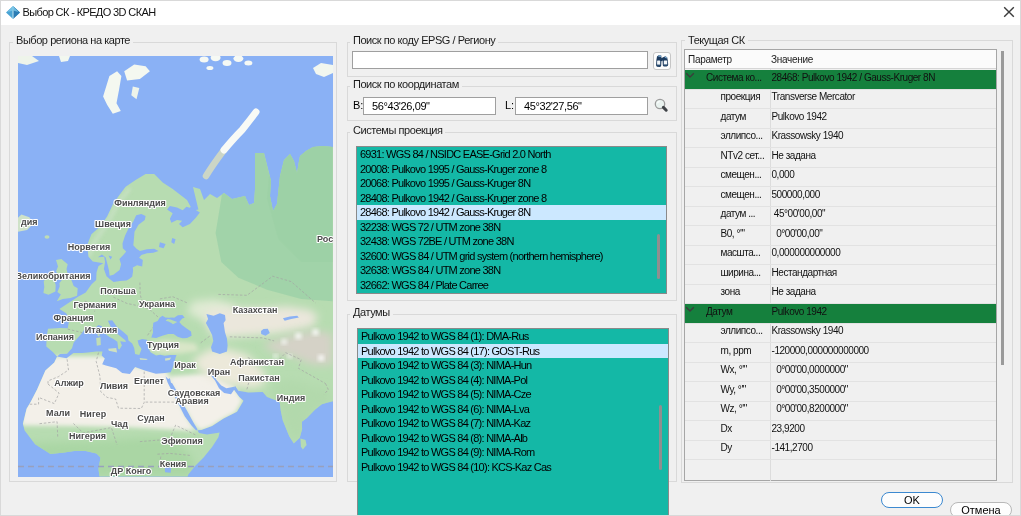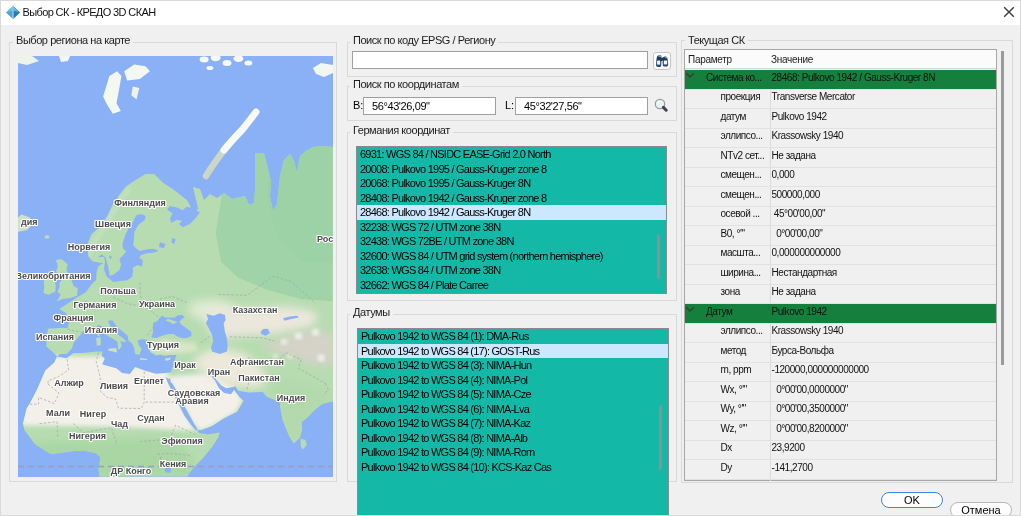--- a/index.html
+++ b/index.html
@@ -201,21 +201,21 @@
 <div class="input" style="left:362px;top:95.5px;width:133px;height:18px;padding:2.5px 0 0 8px;">56°43'26,09"</div>
 <div style="position:absolute;left:504px;top:98px;font-size:11px;color:#000;">L:</div>
 <div class="input" style="left:514px;top:95.5px;width:133px;height:18px;padding:2.5px 0 0 8px;">45°32'27,56"</div>
 <svg style="position:absolute;left:652px;top:96px;" width="17" height="17" viewBox="0 0 17 17">
  <circle cx="7" cy="7" r="4.7" fill="#e9f2ef" stroke="#9b9b9b" stroke-width="1.3"></circle>
  <line x1="10.4" y1="10.4" x2="13.2" y2="13.2" stroke="#3f4347" stroke-width="3" stroke-linecap="round"></line>
  <path d="M4.4,6.3 Q4.9,4.7 6.7,4.3" stroke="#fbfdfd" stroke-width="1.2" fill="none"></path>
 </svg>
 
 <div class="grp" style="left:346px;top:131px;width:330px;height:169px;"></div>
-<div class="grp-label" style="left:349px;top:123px;">Германия координат</div>
+<div class="grp-label" style="left:349px;top:123px;">Системы проекция</div>
 <div class="list" style="left:355px;top:145px;width:311px;height:148px;">
     <div class="lrow">6931: WGS 84 / NSIDC EASE-Grid 2.0 North</div>
     <div class="lrow">20008: Pulkovo 1995 / Gauss-Kruger zone 8</div>
     <div class="lrow">20068: Pulkovo 1995 / Gauss-Kruger 8N</div>
     <div class="lrow">28408: Pulkovo 1942 / Gauss-Kruger zone 8</div>
     <div class="lrow sel">28468: Pulkovo 1942 / Gauss-Kruger 8N</div>
     <div class="lrow">32238: WGS 72 / UTM zone 38N</div>
     <div class="lrow">32438: WGS 72BE / UTM zone 38N</div>
     <div class="lrow">32600: WGS 84 / UTM grid system (northern hemisphere)</div>
     <div class="lrow">32638: WGS 84 / UTM zone 38N</div>
@@ -269,21 +269,21 @@
       </div>
       <div class="trow">
         <div class="pcell pad1">смещен...</div>
         <div class="vcell">0,000</div>
       </div>
       <div class="trow">
         <div class="pcell pad1">смещен...</div>
         <div class="vcell">500000,000</div>
       </div>
       <div class="trow">
-        <div class="pcell pad1">осевой ...</div>
+        <div class="pcell pad1">датум ...</div>
         <div class="vcell">&nbsp;45°00'00,00"</div>
       </div>
       <div class="trow">
         <div class="pcell pad1">B0, °'"</div>
         <div class="vcell">&nbsp;&nbsp;0°00'00,00"</div>
       </div>
       <div class="trow">
         <div class="pcell pad1">масшта...</div>
         <div class="vcell">0,000000000000</div>
       </div>
@@ -296,24 +296,20 @@
         <div class="vcell">Не задана</div>
       </div>
       <div class="trow toprow"><svg class="chevsvg" width="10" height="7" viewBox="0 0 10 7">
           <path d="M1.2,1.2 L5,5 L8.8,1.2" stroke="#3c3c3c" stroke-width="1.4" fill="none"></path>
         </svg><div class="pcell pad0">Датум</div><div class="vcell">Pulkovo 1942</div></div>
       <div class="trow">
         <div class="pcell pad1">эллипсо...</div>
         <div class="vcell">Krassowsky 1940</div>
       </div>
       <div class="trow">
-        <div class="pcell pad1">метод</div>
-        <div class="vcell">Бурса-Вольфа</div>
-      </div>
-      <div class="trow">
         <div class="pcell pad1">m, ppm</div>
         <div class="vcell">-120000,000000000000</div>
       </div>
       <div class="trow">
         <div class="pcell pad1">Wx, °'"</div>
         <div class="vcell">&nbsp;&nbsp;0°00'00,0000000"</div>
       </div>
       <div class="trow">
         <div class="pcell pad1">Wy, °'"</div>
         <div class="vcell">&nbsp;&nbsp;0°00'00,3500000"</div>

